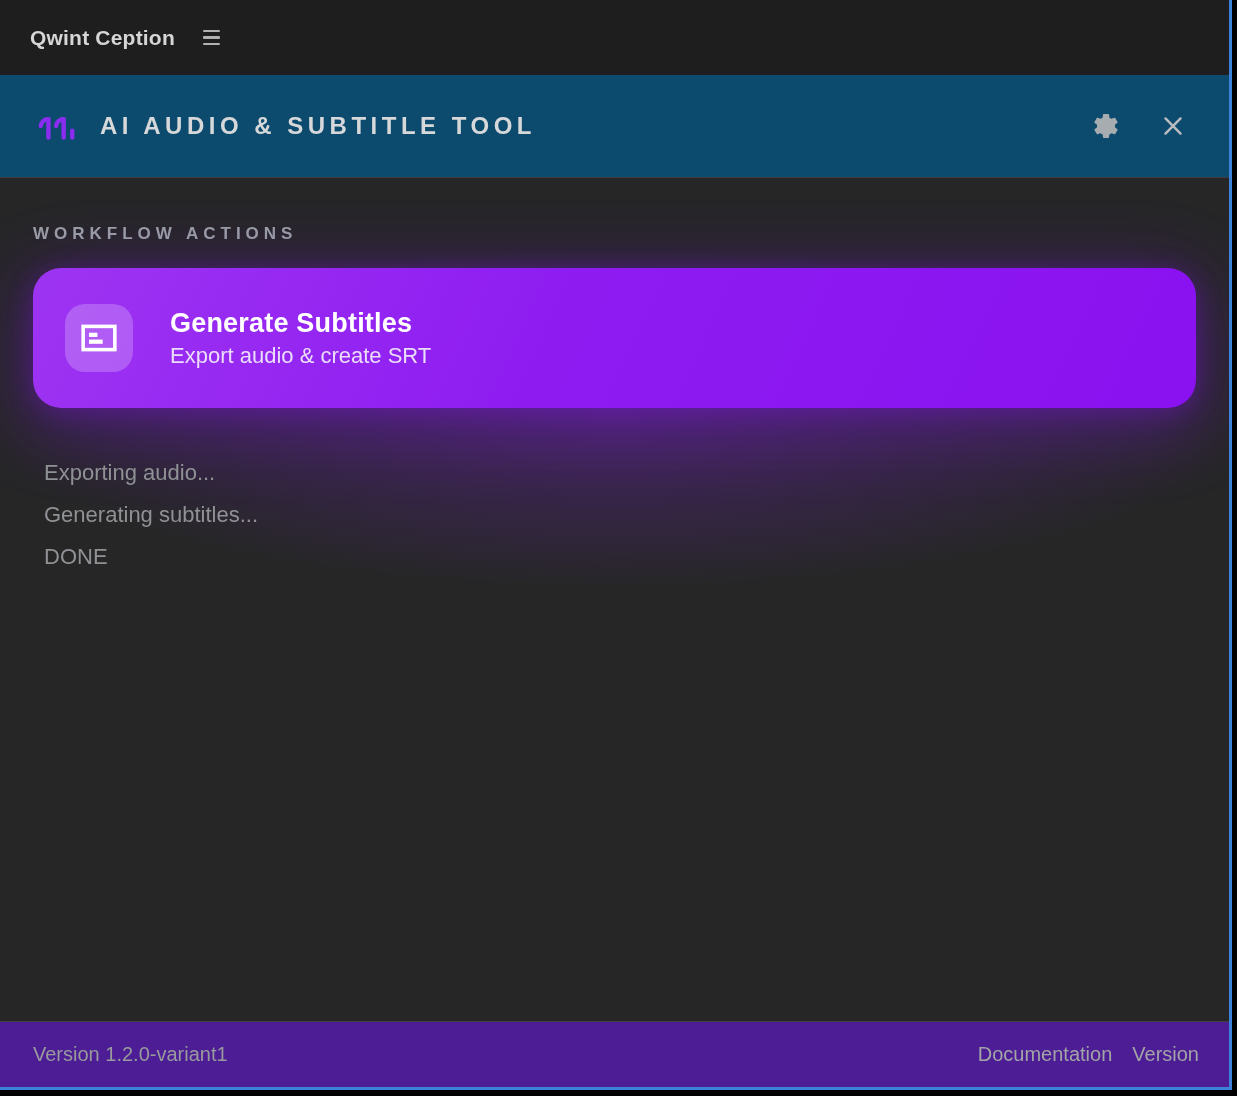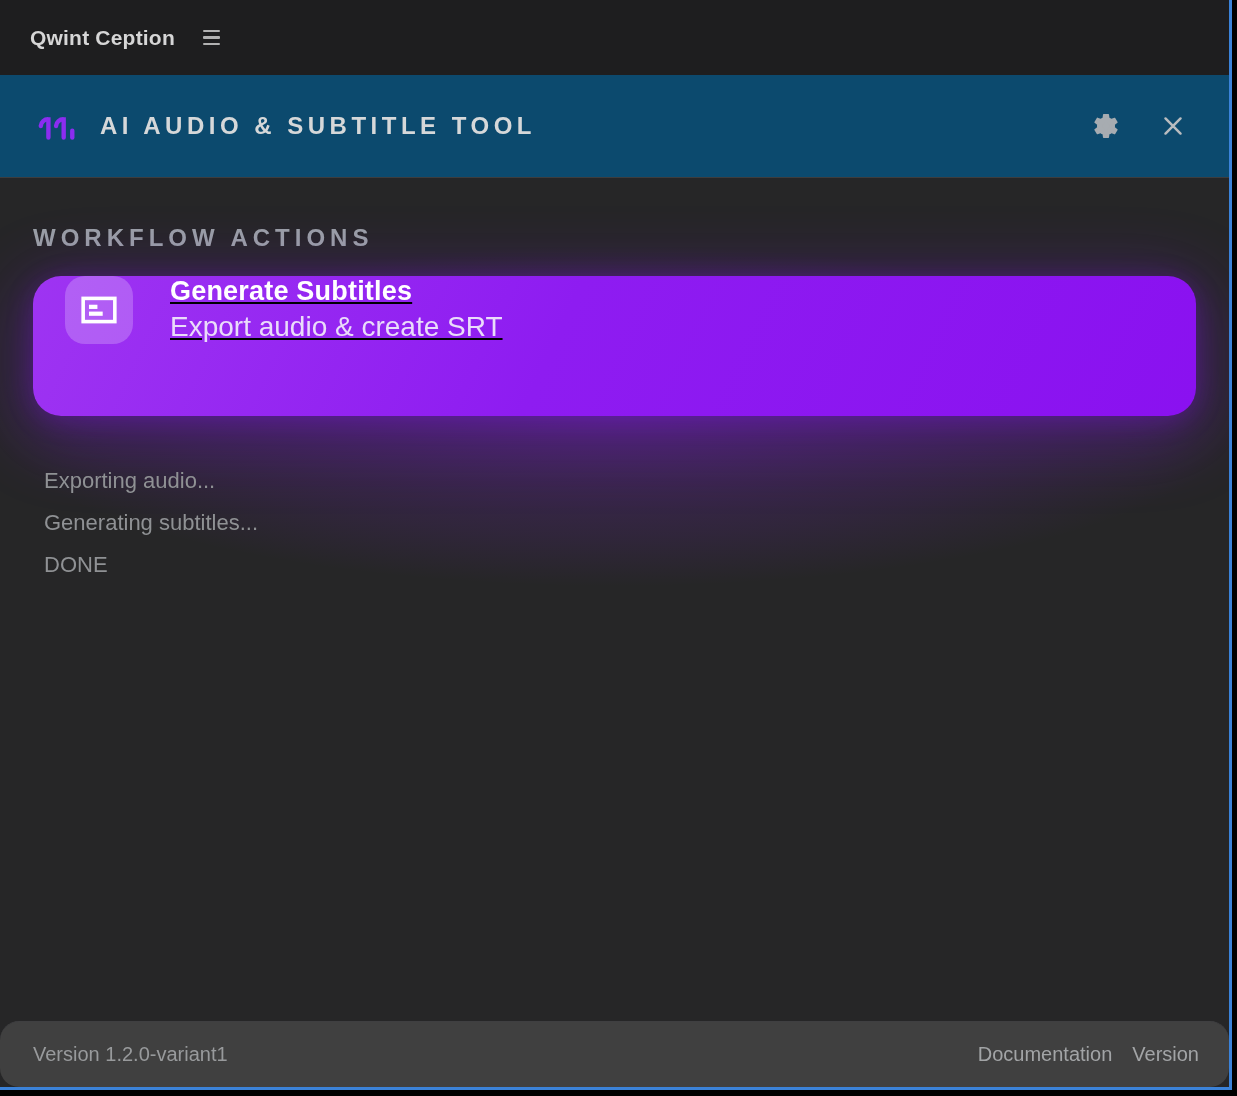--- a/index.html
+++ b/index.html
@@ -50,56 +50,54 @@
   .main::before {
     content:''; position:absolute; left:-80px; right:-80px; top:30px; height:520px;
     background:radial-gradient(ellipse 58% 42% at 50% 40%,
       rgba(139,35,235,0.30), rgba(139,35,235,0.10) 55%, rgba(139,35,235,0) 78%);
     pointer-events:none;
   }
   .main > * { position:relative; }
 
   .section-title {
     margin-top:46px;
-    font-size:24px; font-weight:700; letter-spacing:5px;
+    font-size:17px; font-weight:700; letter-spacing:5px;
     color:#9aa0a5;
   }
 
   .generate-btn {
     margin-top:24px;
     width:100%; height:140px;
     border:none; border-radius:28px;
     background:linear-gradient(115deg, #9e34f2 0%, #8e1cf1 45%, #8a11f0 100%);
     box-shadow:0 14px 70px 10px rgba(134,22,238,0.32), 0 4px 26px rgba(134,22,238,0.28);
-    display:flex; text-align:left;
+    display:flex; align-items:center; text-align:left;
     padding:0 32px; gap:37px;
     cursor:pointer;
-    text-decoration:underline;
   }
   .btn-icon-box {
     width:68px; height:68px; flex:0 0 68px;
     border-radius:20px;
     background:rgba(255,255,255,0.22);
     display:flex; align-items:center; justify-content:center;
   }
   .btn-text { display:flex; flex-direction:column; gap:4px; }
   .btn-title { font-size:27px; font-weight:700; color:#ffffff; letter-spacing:0.2px; }
-  .btn-subtitle { font-size:28px; font-weight:400; color:#eadcfa; }
+  .btn-subtitle { font-size:22px; font-weight:400; color:#eadcfa; }
 
   .log { margin-top:44px; margin-left:11px; display:flex; flex-direction:column; }
   .log-line { font-size:22px; color:#8f9194; line-height:42px; }
 
   
   .footer {
     flex:0 0 66px; height:66px;
-    background:#404040;
+    background:#4c1d95;
     border-top:1px solid #3f3f41;
     display:flex; align-items:center; justify-content:space-between;
     padding:0 30px 0 33px;
-    border-radius:19px;
   }
   .version { font-size:20px; color:#989a9c; }
   .footer-links { display:flex; gap:20px; }
   .footer-link { font-size:20px; color:#a2a4a6; cursor:pointer; text-decoration:none; }
 </style>
 </head>
 <body>
 
 <div class="stage">
   <div class="panel">

